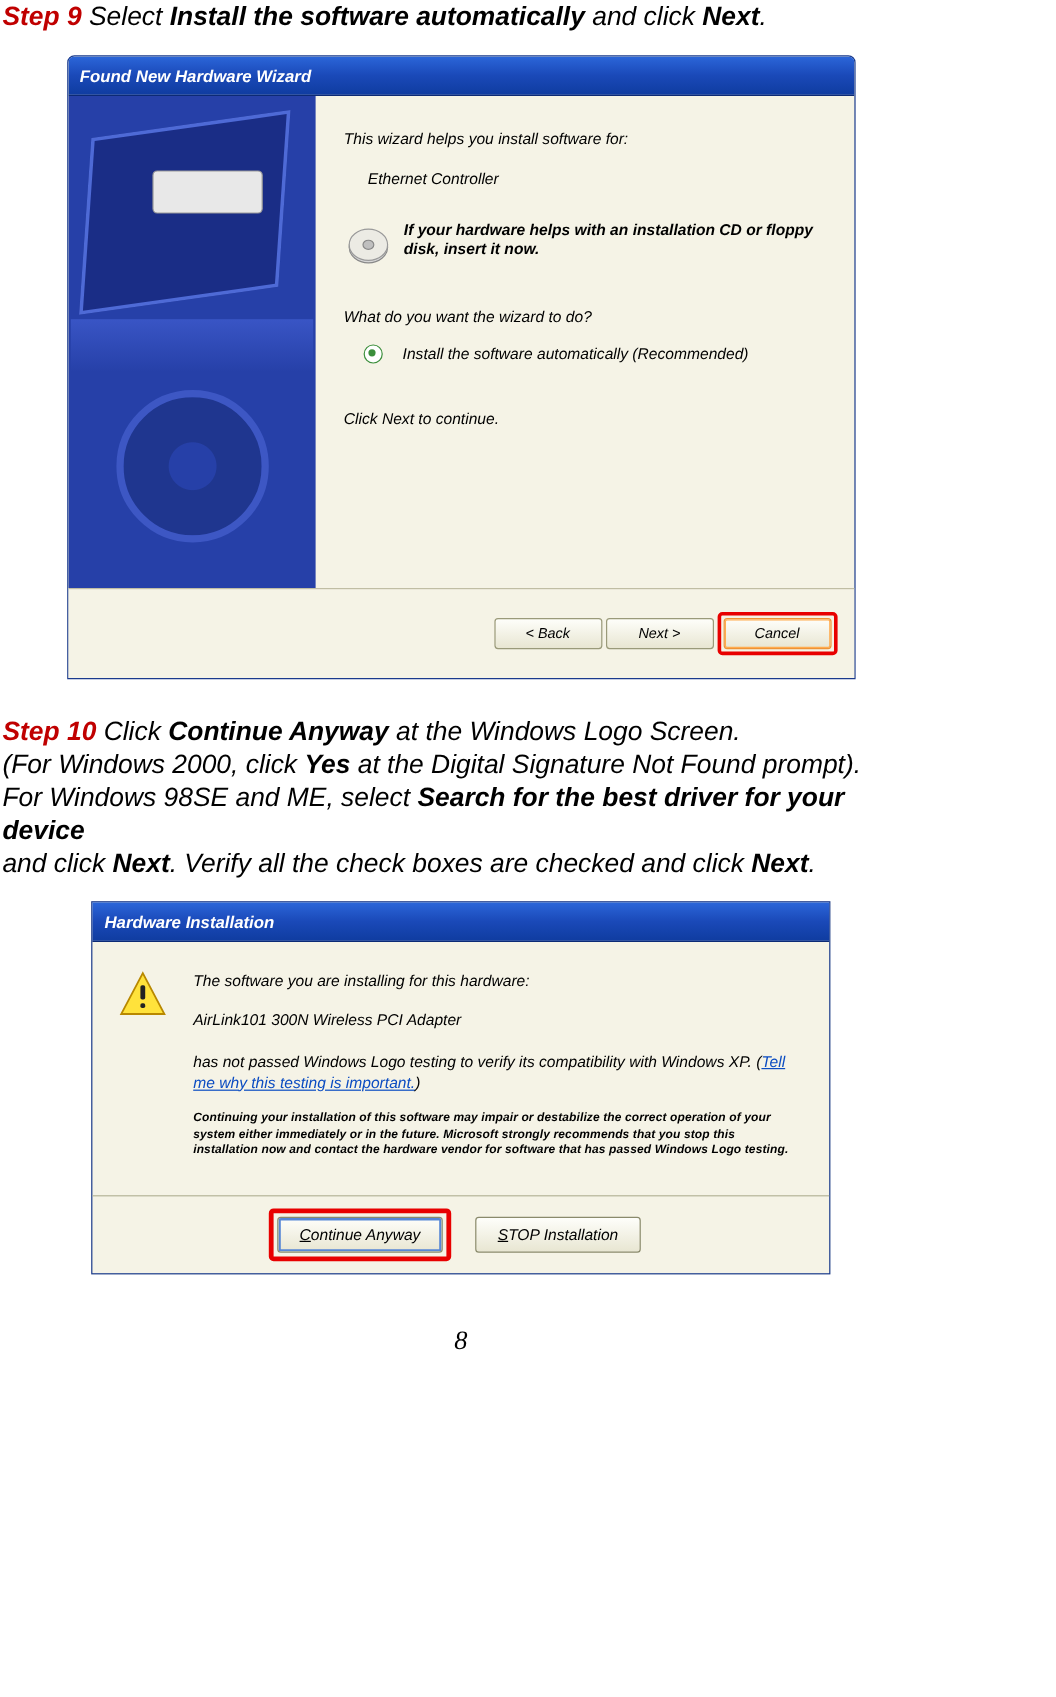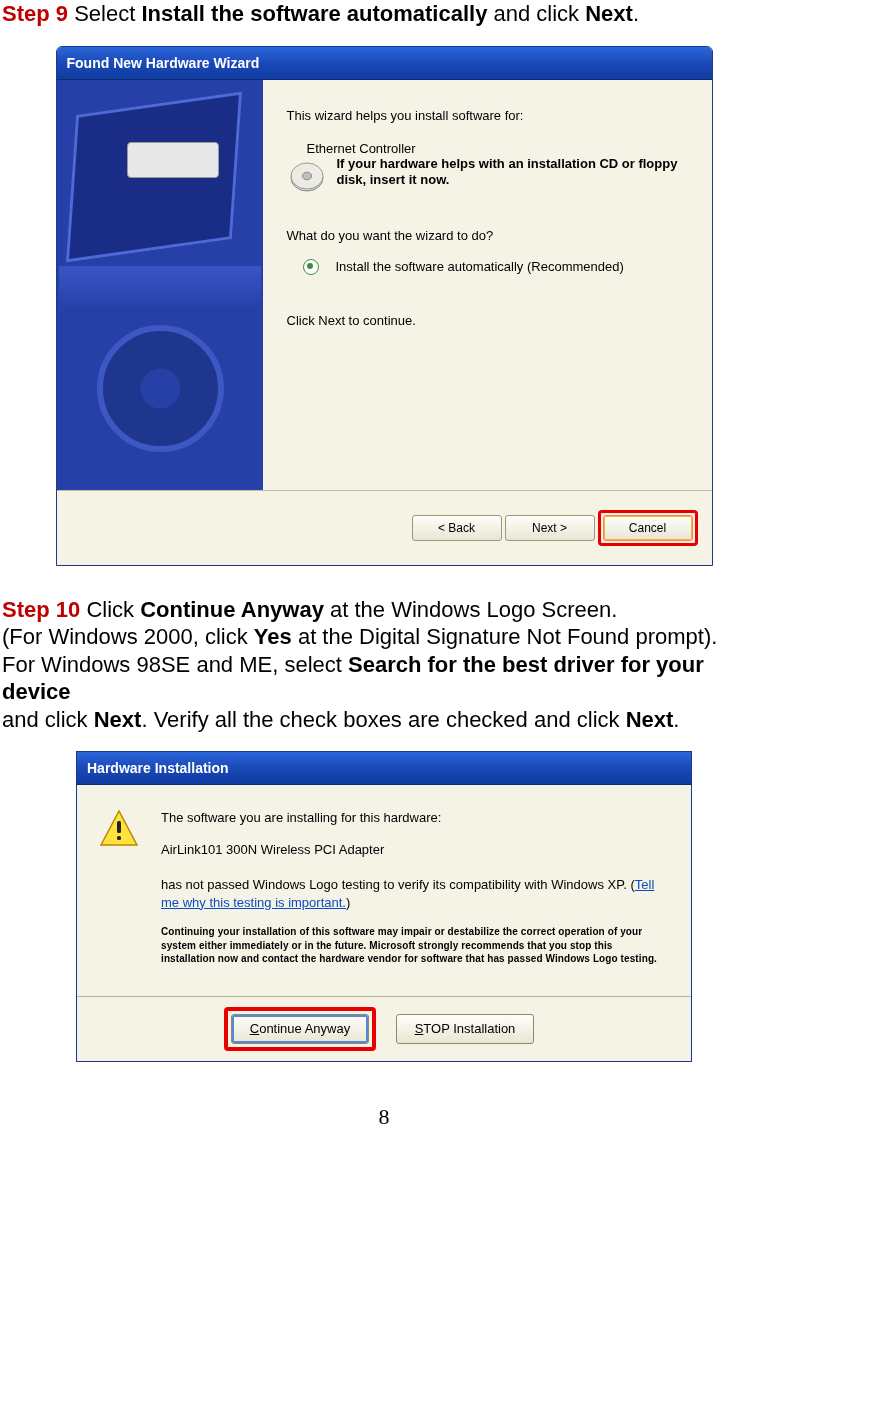--- a/index.html
+++ b/index.html
@@ -6,20 +6,21 @@
     margin: 0;
     padding: 0;
     font-family: Arial, Helvetica, sans-serif;
     background: #fff;
     width: 880px;
     font-size: 22px;
   }
   .page {
     width: 768px;
     padding: 0 0 20px 0;
+    font-style: italic;
   }
   .step-text {
     margin: 0 0 18px 2px;
     line-height: 1.25;
   }
   .step-label { color: #c00000; font-weight: bold; }
   .bold { font-weight: bold; }
   .dlg-wrap {
     display: flex;
     justify-content: center;
@@ -76,21 +77,21 @@
   }
   .dlg1-right {
     flex: 1;
     padding: 28px 20px 10px 24px;
     font-size: 13px;
     color: #000;
     display: flex;
     flex-direction: column;
   }
   .dlg1-intro { margin-bottom: 18px; }
-  .dlg1-indent { margin-left: 20px; }
+  .dlg1-indent { margin-left: 20px; margin-bottom: 28px; }
   .dlg1-cd-row {
     display:flex; gap:10px; align-items:flex-start; margin-bottom:32px;
   }
   .cd-ico {
     width:40px; height:40px; flex-shrink:0; position:relative;
   }
   .cd-ico svg { width:40px; height:40px; }
   .dlg1-cd-text { font-weight: bold; font-size:13px; line-height:1.25; }
   .dlg1-q { margin-bottom: 12px; }
   .radio-row {

